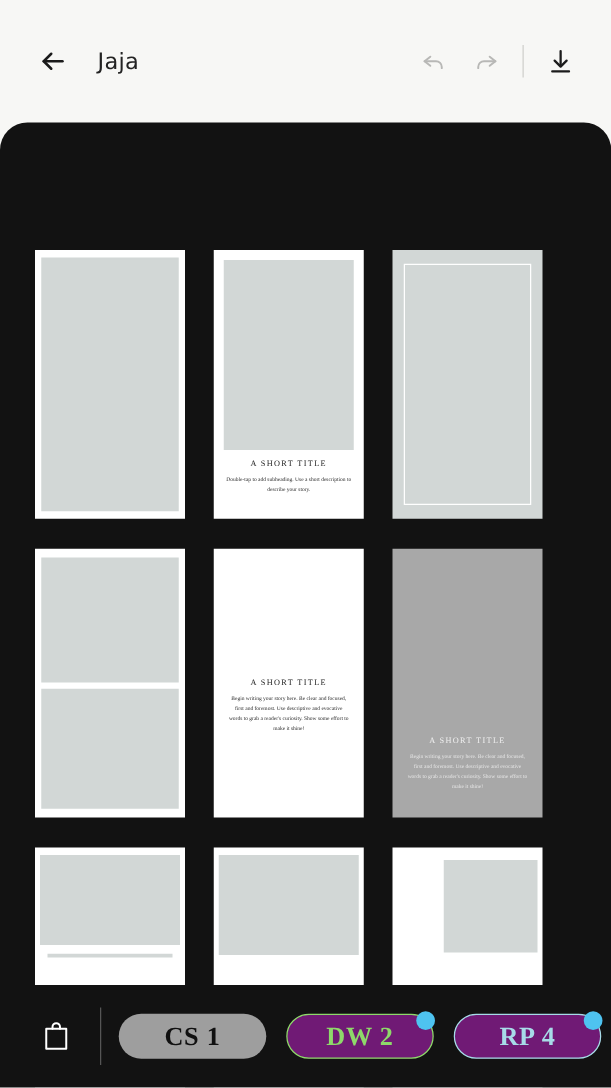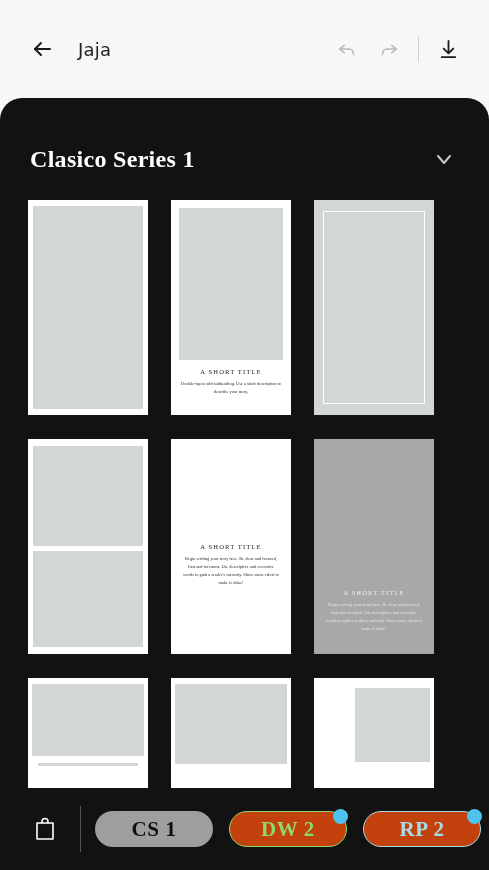--- a/index.html
+++ b/index.html
@@ -114,21 +114,21 @@
     position: relative;
     height: 36px; min-width: 118px;
     border-radius: 26px;
     display: flex; align-items: center; justify-content: center;
     font-family: "Liberation Serif", serif;
     font-size: 21px; font-weight: 700; letter-spacing: .6px;
     cursor: pointer;
     flex: 0 0 auto;
   }
   .pill-active { background: #9e9e9e; color: #101010; }
-  .pill-outline { background: #c2410c; border: 1.4px solid; text-align: right; }
+  .pill-outline { background: #701a75; border: 1.4px solid; text-align: right; }
   .badge {
     position: absolute; top: -3px; right: -2px;
     width: 15px; height: 15px; border-radius: 50%;
     background: #4ec3f0;
   }
 </style>
 </head>
 <body>
 
 <div id="app">
@@ -159,29 +159,20 @@
       <svg width="23" height="23" viewBox="0 0 24 24" fill="none" stroke="#1b1b1b" stroke-width="1.9" stroke-linecap="round" stroke-linejoin="round">
         <line x1="12" y1="3" x2="12" y2="15"></line>
           <polyline points="7,11 12,16 17,11"></polyline>
           <line x1="5" y1="20" x2="19" y2="20"></line>
       </svg>
     </div>
   </div>
 
   <div class="panel">
 
-    <div class="panel-header">
-      <div class="panel-title">Clasico Series 1</div>
-      <div class="sp"></div>
-      <div class="chev">
-        <svg width="24" height="24" viewBox="0 0 24 24" fill="none" stroke="#c9c9c9" stroke-width="2" stroke-linecap="round" stroke-linejoin="round">
-          <polyline points="6,9 12,16 18,9"></polyline>
-        </svg>
-      </div>
-    </div>
 
     <div class="grid">
 
       <div class="grid-row">
         <div class="tcard">
           <div class="t1-img"></div>
         </div>
 
         <div class="tcard">
           <div class="t2-img"></div>
@@ -244,20 +235,20 @@
       <div class="bb-divider"></div>
       <div class="pills">
         <div class="pill pill-active">
           <span>CS 1</span>
         </div>
         <div class="pill pill-outline" style="border-color:#8ed96a;color:#8ed96a;">
           <span>DW 2</span>
           <span class="badge"></span>
         </div>
         <div class="pill pill-outline" style="border-color:#a7dbe8;color:#a7dbe8;">
-          <span>RP 2</span>
+          <span>RP 4</span>
           <span class="badge"></span>
         </div>
       </div>
     </div>
 
   </div>
 </div>
 
 </body></html>

